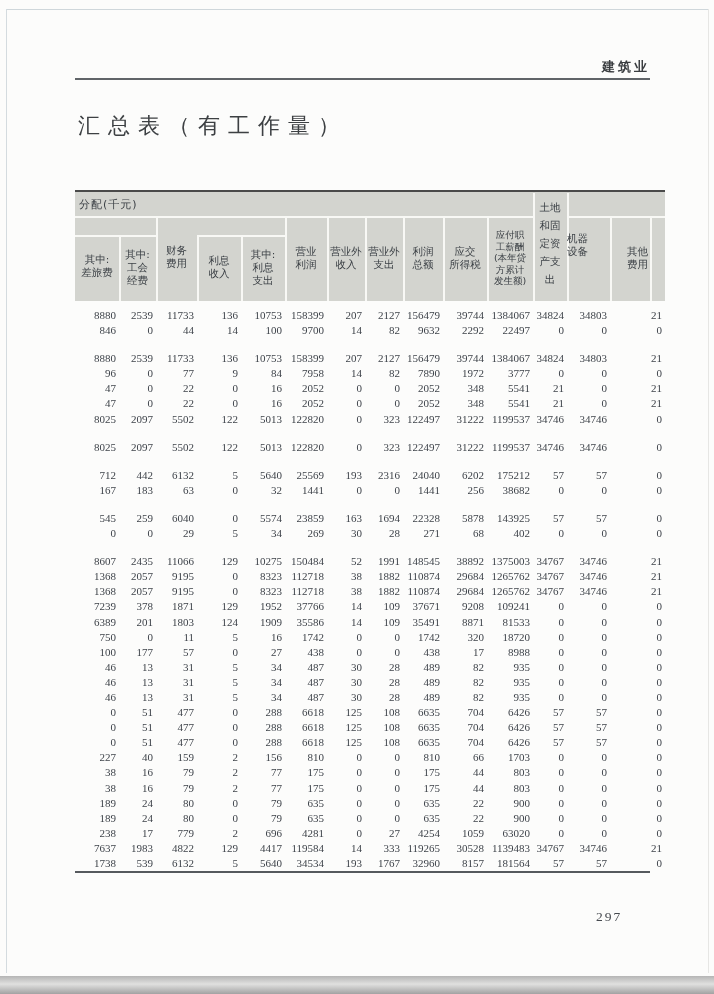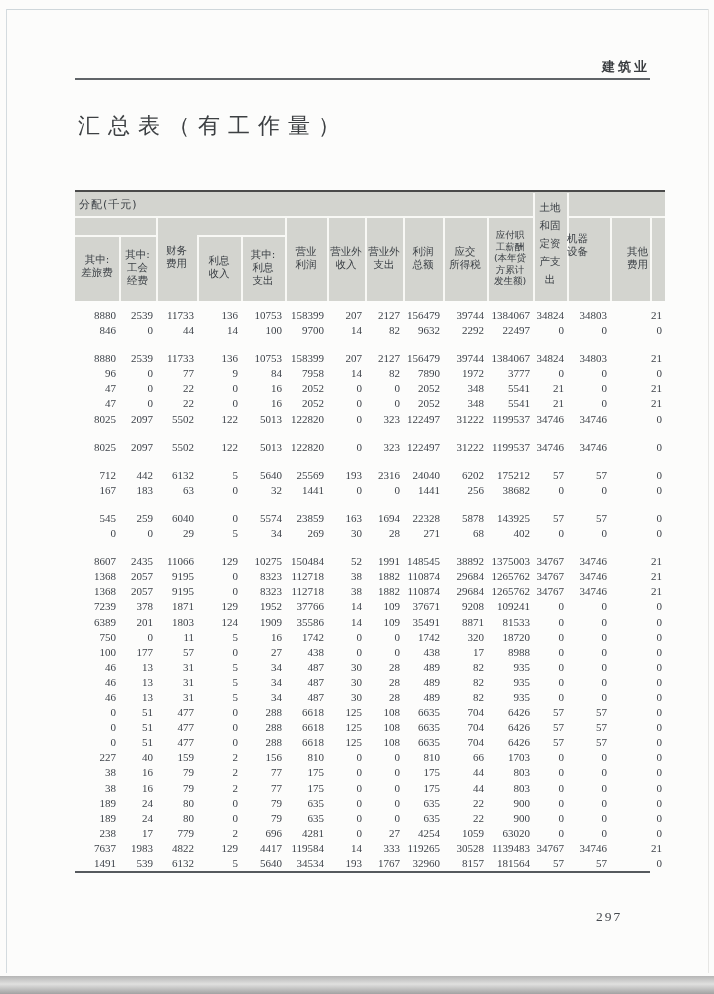--- a/index.html
+++ b/index.html
@@ -649,21 +649,21 @@
           <span style="width: 38px;">14</span>
           <span style="width: 38px;">333</span>
           <span style="width: 40px;">119265</span>
           <span style="width: 44px;">30528</span>
           <span style="width: 46px;">1139483</span>
           <span style="width: 34px;">34767</span>
           <span style="width: 43px;">34746</span>
           <span style="width: 55px;">21</span>
         </div>
         <div class="trow">
-          <span style="width: 44px;">1491</span>
+          <span style="width: 44px;">1738</span>
           <span style="width: 37px;">539</span>
           <span style="width: 41px;">6132</span>
           <span style="width: 44px;">5</span>
           <span style="width: 44px;">5640</span>
           <span style="width: 42px;">34534</span>
           <span style="width: 38px;">193</span>
           <span style="width: 38px;">1767</span>
           <span style="width: 40px;">32960</span>
           <span style="width: 44px;">8157</span>
           <span style="width: 46px;">181564</span>

